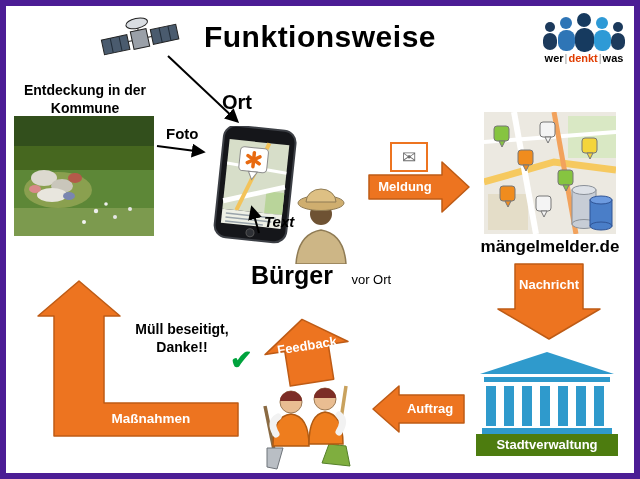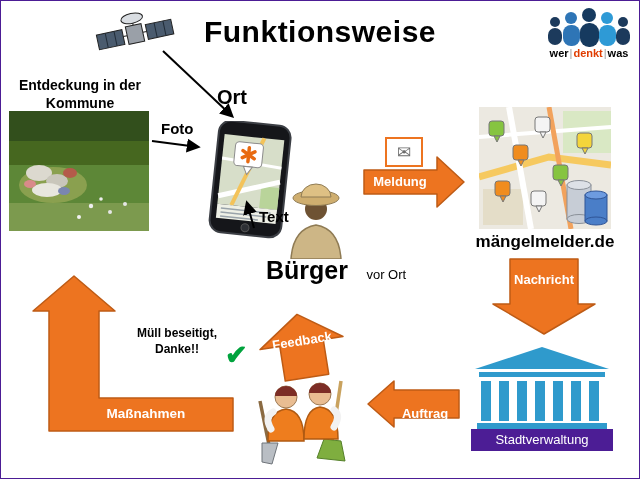--- a/index.html
+++ b/index.html
@@ -1,27 +1,27 @@
 <!DOCTYPE html>
 <html><head>
 <meta charset="utf-8">
 <style>
   html,body{margin:0;padding:0;background:#888;}
   .stage{
     position:relative;width:640px;height:479px;margin:0 auto;
     background:#ffffff;overflow:hidden;box-sizing:border-box;
-    border:1px solid #4c1d95;
+    border:6px solid #4c1d95;
     font-family:"Liberation Sans", sans-serif;color:#000;
   }
   .abs{position:absolute;}
   .ttl{width:100%;text-align:center;font-size:30px;font-weight:bold;letter-spacing:0.5px;}
   .lbl{font-weight:bold;}
   .ctr{text-align:center;}
   .arrowtext{color:#fff;font-weight:bold;font-size:13px;text-align:center;}
-  .stadtbar{background:#4c1d95;color:#fff;font-weight:normal;font-size:13px;text-align:center;line-height:22px;}
+  .stadtbar{background:#4d7c0f;color:#fff;font-weight:bold;font-size:13px;text-align:center;line-height:22px;}
   .envbox{background:#fff;border:2px solid #ed7420;display:flex;align-items:center;justify-content:center;font-size:17px;color:#6d6d6d;}
   .check{color:#00a33d;font-size:27px;font-weight:bold;line-height:1;}
   .logo-text{font-size:11px;font-weight:bold;text-align:center;white-space:nowrap;}
   .logo-text .sep{color:#9a9a9a;font-weight:normal;padding:0 1px;}
   .logo-text .denkt{color:#e03c00;}
   svg{display:block;}
 </style>
 </head>
 <body>
 
@@ -135,34 +135,34 @@
         <path d="M0,0 L10,5 L0,10 z" fill="#000"></path>
       </marker>
     </defs>
     <line x1="162" y1="50" x2="231" y2="115" stroke="#000" stroke-width="2" marker-end="url(#ah)"></line>
     <line x1="151" y1="140" x2="197" y2="146" stroke="#000" stroke-width="2" marker-end="url(#ah)"></line>
     <line x1="253" y1="227" x2="246" y2="202" stroke="#000" stroke-width="2" marker-end="url(#ah)"></line>
   </svg>
 
   <div class="abs lbl" style="left:216px;top:85px;font-size:20px;z-index:4;">Ort</div>
   <div class="abs lbl" style="left:160px;top:119px;font-size:15px;z-index:4;">Foto</div>
-  <div class="abs lbl" style="left:258px;top:207px;font-size:15px;z-index:4;">Text</div>
+  <div class="abs lbl" style="left:258px;top:207px;font-size:15px;z-index:4;font-style:italic;">Text</div>
 
   <div class="abs" style="left:245px;top:255px;white-space:nowrap;z-index:4;">
-    <span style="font-size:25px;font-weight:bold;margin-left:20px;">Bürger</span>
+    <span style="font-size:25px;font-weight:bold;">Bürger</span>
     <span style="font-size:13px;font-weight:normal;margin-left:14px;">vor Ort</span>
   </div>
 
   <div class="abs envbox" style="left:384px;top:136px;width:34px;height:26px;z-index:4;">
     <span>✉</span>
   </div>
 
   <div class="abs arrowtext" style="left:362px;top:173px;width:74px;z-index:4;">Meldung</div>
   <div class="abs arrowtext" style="left:504px;top:271px;width:78px;z-index:4;">Nachricht</div>
-  <div class="abs arrowtext" style="left:394px;top:395px;width:60px;z-index:4;margin-top:10px;">Auftrag</div>
+  <div class="abs arrowtext" style="left:394px;top:395px;width:60px;z-index:4;">Auftrag</div>
   <div class="abs arrowtext" style="left:261px;top:332px;width:80px;transform:rotate(-9deg);z-index:4;">Feedback</div>
   <div class="abs arrowtext" style="left:93px;top:405px;width:104px;font-size:13.5px;z-index:4;">Maßnahmen</div>
 
   <svg class="abs" style="left:478px;top:106px;z-index:2;" viewBox="0 0 132 122" width="132" height="122">
     <rect width="132" height="122" fill="#ece9e1"></rect>
     <rect x="84" y="4" width="48" height="42" fill="#d9e8c4"></rect>
     <rect x="4" y="82" width="40" height="36" fill="#e4ddc8"></rect>
     <path d="M0,70 L70,50 L132,58" stroke="#f6c95f" stroke-width="7" fill="none"></path>
     <path d="M30,0 L52,122" stroke="#ffffff" stroke-width="6" fill="none"></path>
     <path d="M0,30 L132,20" stroke="#ffffff" stroke-width="4" fill="none"></path>
@@ -236,16 +236,16 @@
     <circle cx="42" cy="30" r="11" fill="#e9bd92" stroke="#9c7a55"></circle>
     <path d="M31,29 a11,10 0 0 1 22,0 z" fill="#7c2d26"></path>
     <line x1="97" y1="14" x2="88" y2="74" stroke="#c9a25e" stroke-width="3.5"></line>
     <path d="M80,72 L97,74 L101,94 L73,91 Z" fill="#7fae3f" stroke="#55802a"></path>
     <path d="M60,72 Q60,42 76,40 Q94,42 94,72 Z" fill="#ee7d1e" stroke="#b05a12" stroke-width="1.5"></path>
     <path d="M90,60 q7,-11 0,-17" stroke="#f2f2f2" stroke-width="7" fill="none" stroke-linecap="round"></path>
     <circle cx="76" cy="27" r="11" fill="#e9bd92" stroke="#9c7a55"></circle>
     <path d="M65,26 a11,10 0 0 1 22,0 z" fill="#7c2d26"></path>
   </svg>
 
-  <div class="abs lbl ctr" style="left:126px;top:325px;width:100px;font-size:12px;line-height:1.3;z-index:4;">Müll beseitigt, Danke!!</div>
+  <div class="abs lbl ctr" style="left:126px;top:314px;width:100px;font-size:14px;line-height:1.3;z-index:4;">Müll beseitigt, Danke!!</div>
   <div class="abs check" style="left:224px;top:341px;z-index:4;">✔</div>
 
 </div>
 
 </body></html>

